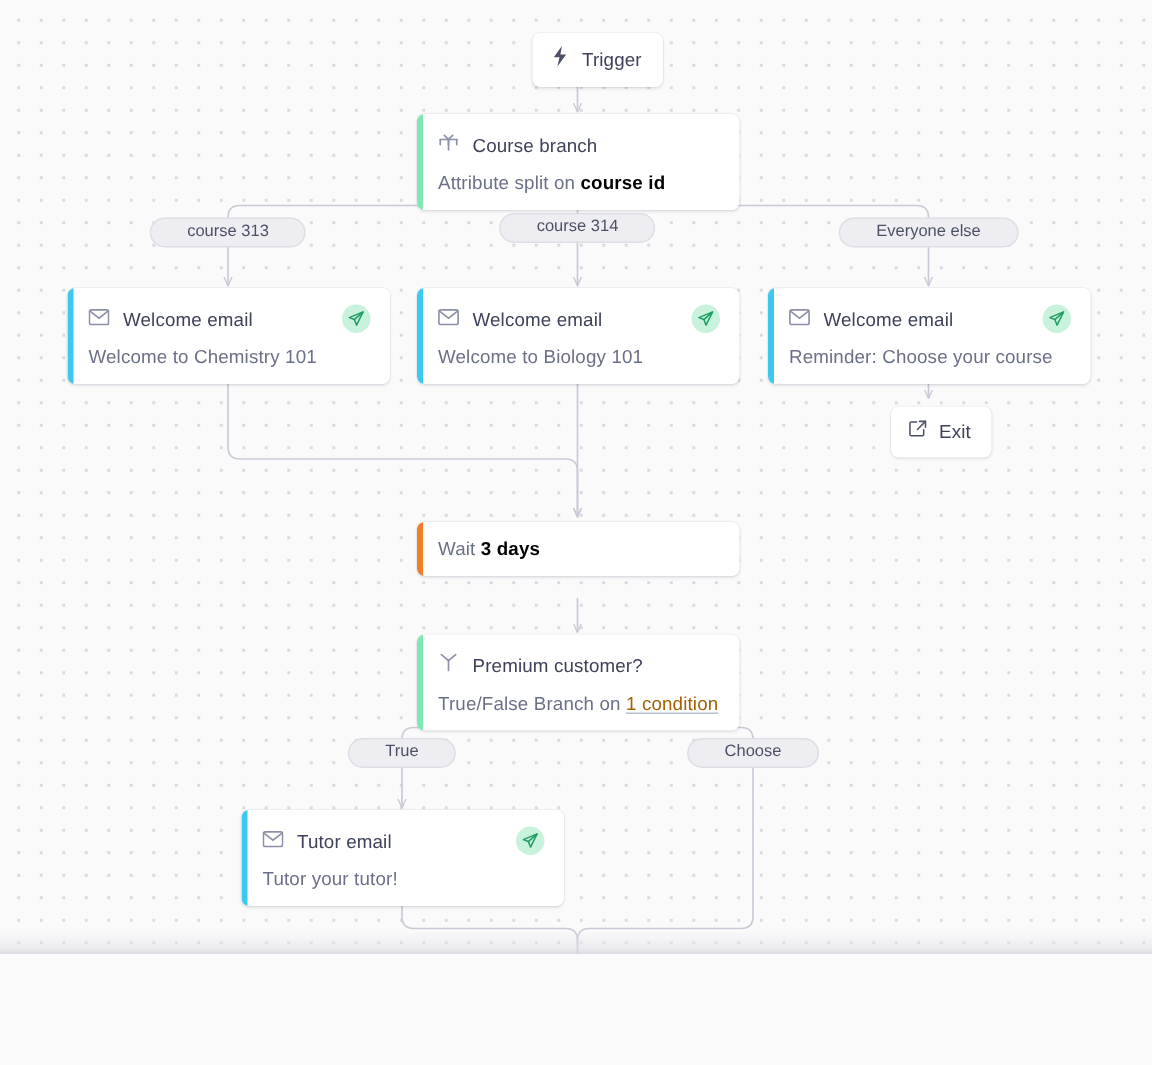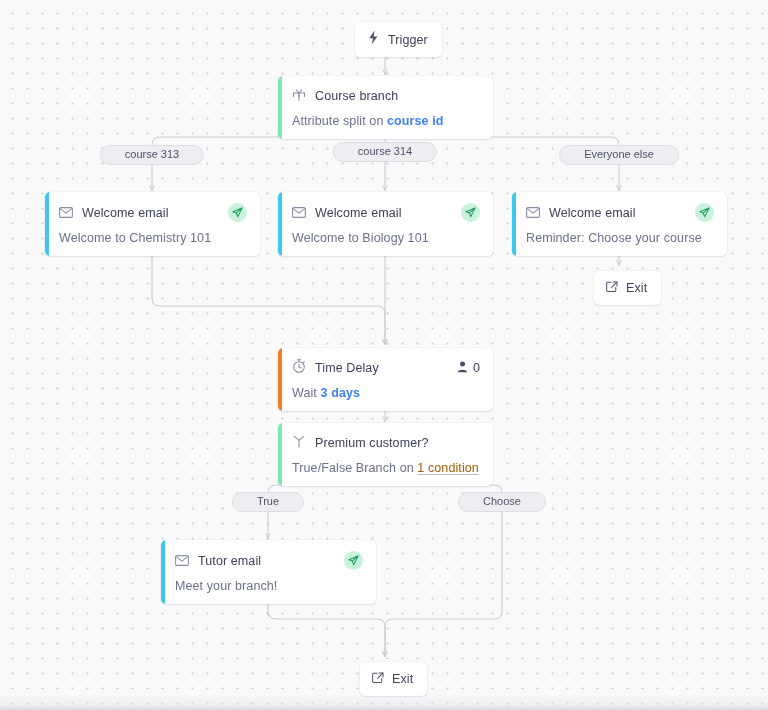--- a/index.html
+++ b/index.html
@@ -10,21 +10,21 @@
     width: 768px;
     height: 710px;
     overflow: hidden;
     font-family: "Liberation Sans", sans-serif;
     background: #fbfbfc;
   }
 
   #canvas {
     position: relative;
     width: 768px;
-    height: 710px;
+    height: 636px;
     background-color: #fafafb;
     background-image: radial-gradient(circle, #d9d9e0 1px, transparent 1.2px);
     background-size: 15px 15px;
     background-position: 5px 6px;
     overflow: hidden;
   }
 
   
   #bottom-fade {
     position: absolute;
@@ -102,21 +102,21 @@
     white-space: nowrap;
     overflow: hidden;
   }
   .card-sub {
     font-size: 12.5px;
     color: #6b7089;
     letter-spacing: 0.1px;
     white-space: nowrap;
   }
   .card-sub b {
-    color: #3b82f6;
+    color: #000000;
     font-weight: 700;
   }
   .card-sub .link {
     color: #a16207;
     text-decoration: underline;
     text-decoration-color: #b9bdd0;
     text-underline-offset: 2px;
   }
 
   
@@ -307,41 +307,20 @@
         <path d="M7.6 1.0 H11.9 V5.3" fill="none" stroke="#4c5067" stroke-width="1.1" stroke-linecap="round" stroke-linejoin="round"></path>
         <path d="M11.9 1.0 L6.1 6.8" fill="none" stroke="#4c5067" stroke-width="1.1" stroke-linecap="round"></path>
       </svg>
     </span>
     <span class="label">Exit</span>
   </div>
 
   <div class="node card-node" style="left:278px; top:348px;">
     <div class="accent" style="background:#f47d28;"></div>
     <div class="card-inner">
-      <div class="card-title-row">
-        <span class="icon">
-          <svg width="14" height="14" viewBox="0 0 14 14">
-            <circle cx="7" cy="8" r="5.3" fill="none" stroke="#8b90a8" stroke-width="1.1"></circle>
-            <path d="M7 5.2 L7 8 L9 9.1" fill="none" stroke="#8b90a8" stroke-width="1.1" stroke-linecap="round"></path>
-            <path d="M5.5 0.8 L8.5 0.8" fill="none" stroke="#8b90a8" stroke-width="1.1" stroke-linecap="round"></path>
-            <path d="M7 0.8 L7 2.6" fill="none" stroke="#8b90a8" stroke-width="1.1"></path>
-            <path d="M11.1 3.6 L12.3 2.6" fill="none" stroke="#8b90a8" stroke-width="1.1" stroke-linecap="round"></path>
-          </svg>
-        </span>
-        <span class="card-title">Time Delay</span>
-        <span class="people-badge">
-          <span class="icon">
-            <svg width="11" height="12" viewBox="0 0 11 12">
-              <circle cx="5.5" cy="3.1" r="2.5" fill="#4c5067"></circle>
-              <path d="M0.8 11.2 C0.8 7.9 10.2 7.9 10.2 11.2 Z" fill="#4c5067"></path>
-            </svg>
-          </span>
-          <span class="count">0</span>
-        </span>
-      </div>
       <div class="card-sub">
         <span>Wait </span><b>3 days</b>
       </div>
     </div>
   </div>
 
   <div class="node card-node" style="left:278px; top:423px;">
     <div class="accent" style="background:#7fe8b2;"></div>
     <div class="card-inner">
       <div class="card-title-row">
@@ -375,21 +354,21 @@
           </svg>
         </span>
         <span class="card-title">Tutor email</span>
         <span class="send-badge">
           <svg width="11" height="11" viewBox="0 0 12 12">
             <path d="M11 1 L1 5.2 L4.6 6.6 L6.2 10.6 Z" fill="none" stroke="#1f9d62" stroke-width="1.1" stroke-linejoin="round"></path>
             <path d="M11 1 L4.6 6.6" fill="none" stroke="#1f9d62" stroke-width="1.1"></path>
           </svg>
         </span>
       </div>
-      <div class="card-sub">Meet your branch!</div>
+      <div class="card-sub">Tutor your tutor!</div>
     </div>
   </div>
 
   <div class="node pill-node" style="left:360px; top:662px;">
     <span class="icon">
       <svg width="12" height="12" viewBox="0 0 13 13">
         <path d="M5.4 1.4 H1.6 a0.9 0.9 0 0 0 -0.9 0.9 V10.4 a0.9 0.9 0 0 0 0.9 0.9 H9.7 a0.9 0.9 0 0 0 0.9 -0.9 V7.0" fill="none" stroke="#4c5067" stroke-width="1.1" stroke-linecap="round"></path>
         <path d="M7.6 1.0 H11.9 V5.3" fill="none" stroke="#4c5067" stroke-width="1.1" stroke-linecap="round" stroke-linejoin="round"></path>
         <path d="M11.9 1.0 L6.1 6.8" fill="none" stroke="#4c5067" stroke-width="1.1" stroke-linecap="round"></path>
       </svg>

